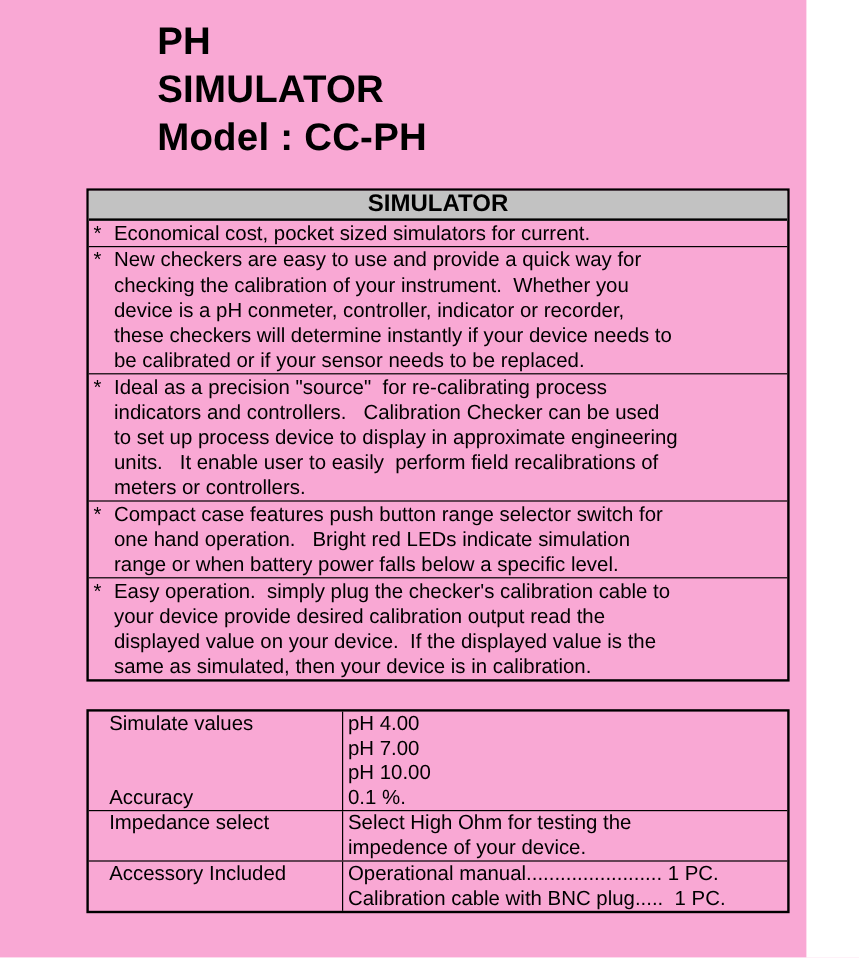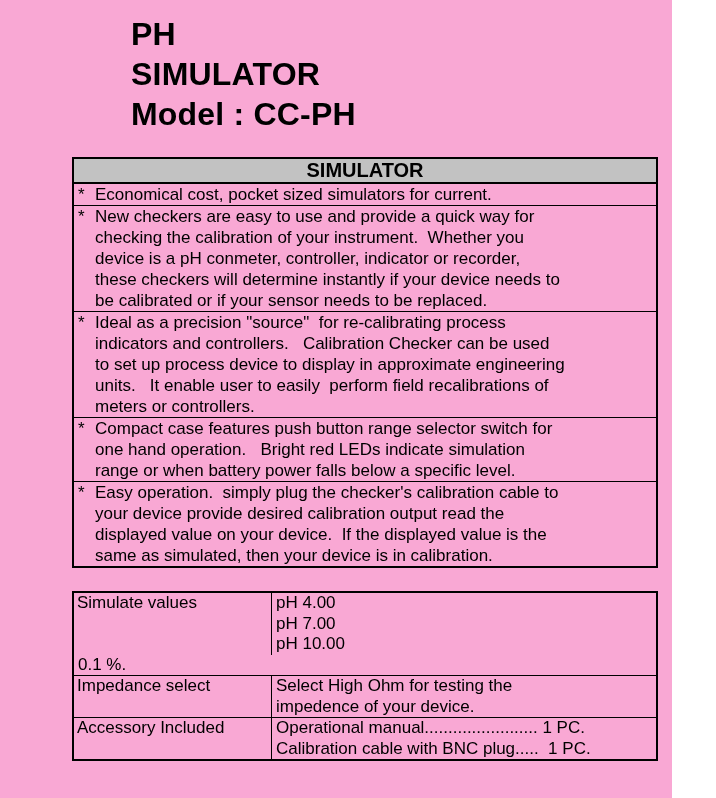--- a/index.html
+++ b/index.html
@@ -54,21 +54,21 @@
   .ftext {
     flex: 1;
     white-space: pre-wrap;
   }
   .sentry { display: flex; }
   .sgroup + .sgroup { border-top: 1px solid #000000; }
   .slabel {
     flex: none;
     width: 194px;
     border-right: 1px solid #000000;
-    padding-left: 3px;
+    padding-left: 17px;
     font-size: 17px;
     line-height: 20.5px;
     white-space: pre-wrap;
   }
   .svalue {
     flex: 1;
     padding-left: 4px;
     font-size: 17px;
     line-height: 20.5px;
     white-space: pre-wrap;
@@ -130,20 +130,21 @@
   <div class="tbl specs">
 
     <div class="sgroup">
       <div class="sentry">
         <div class="slabel">Simulate values</div>
         <div class="svalue">pH 4.00
 pH 7.00
 pH 10.00</div>
       </div>
       <div class="sentry">
+        <div class="slabel">Accuracy</div>
         <div class="svalue">0.1 %.</div>
       </div>
     </div>
 
     <div class="sgroup">
       <div class="sentry">
         <div class="slabel">Impedance select</div>
         <div class="svalue">Select High Ohm for testing the
 impedence of your device.</div>
       </div>

